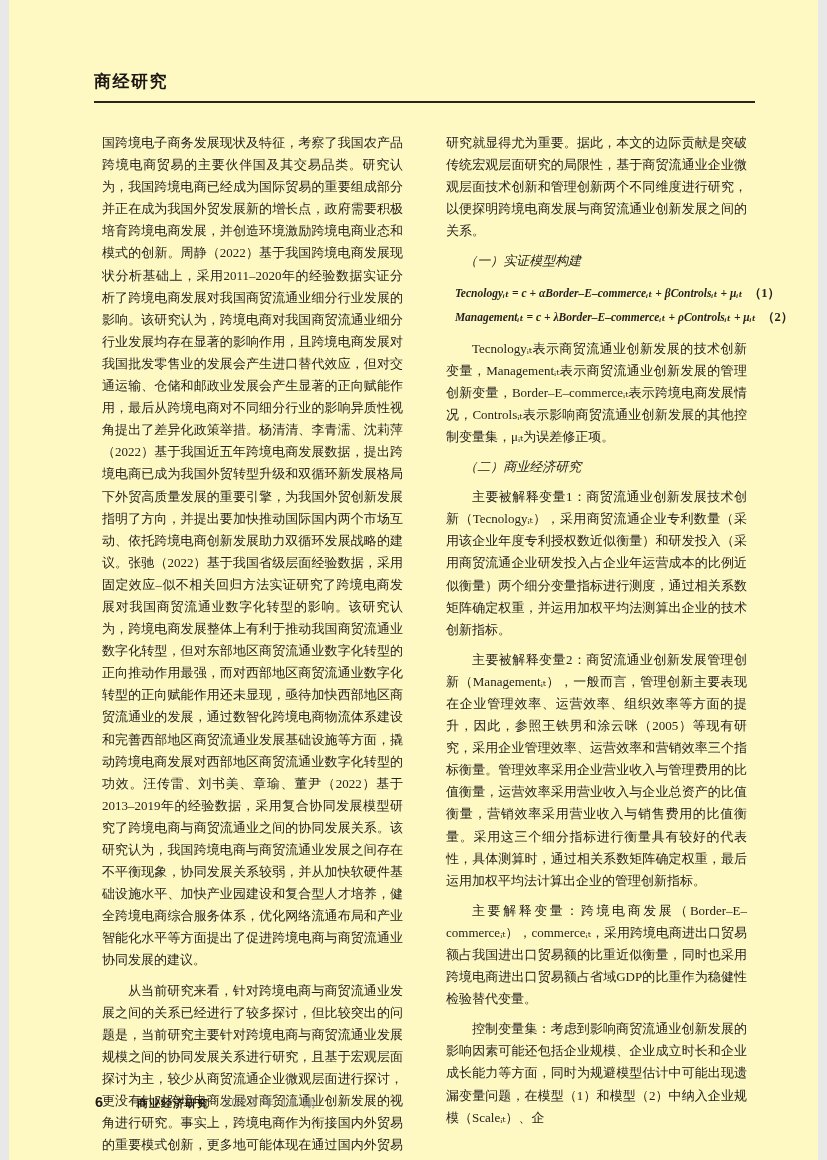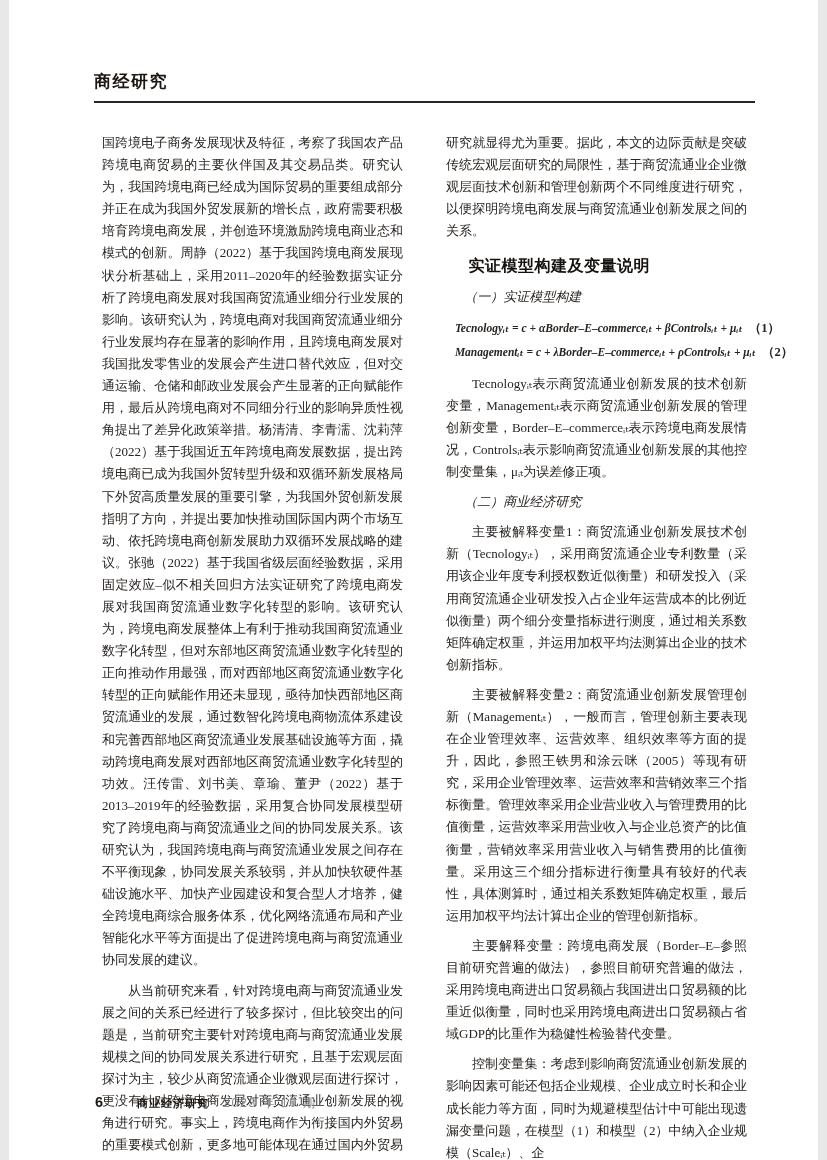--- a/index.html
+++ b/index.html
@@ -1,20 +1,20 @@
 <!DOCTYPE html>
 <html><head>
 <meta charset="utf-8">
 <style>
   html,body { margin:0; padding:0; background:#e8e8e8; }
   .page {
     position:relative;
     width:809px; height:1160px;
     margin:0 auto;
-    background:#ffffff;
+    background:#fef9c3;
     overflow:hidden;
     font-family:"Liberation Serif","DejaVu Serif",serif;
     color:#28231f;
   }
   .content { position:absolute; left:85px; top:70px; width:661px; }
 
   .header-bar { border-bottom:2px solid #2a2420; padding-bottom:8px; }
   .header-title {
     font-family:"Liberation Sans","DejaVu Sans",sans-serif;
     font-weight:bold; font-size:17px; color:#1c1713; letter-spacing:1.5px;
@@ -66,41 +66,40 @@
     <div class="columns">
 
       <div class="col">
         <p class="cont">国跨境电子商务发展现状及特征，考察了我国农产品跨境电商贸易的主要伙伴国及其交易品类。研究认为，我国跨境电商已经成为国际贸易的重要组成部分并正在成为我国外贸发展新的增长点，政府需要积极培育跨境电商发展，并创造环境激励跨境电商业态和模式的创新。周静（2022）基于我国跨境电商发展现状分析基础上，采用2011–2020年的经验数据实证分析了跨境电商发展对我国商贸流通业细分行业发展的影响。该研究认为，跨境电商对我国商贸流通业细分行业发展均存在显著的影响作用，且跨境电商发展对我国批发零售业的发展会产生进口替代效应，但对交通运输、仓储和邮政业发展会产生显著的正向赋能作用，最后从跨境电商对不同细分行业的影响异质性视角提出了差异化政策举措。杨清清、李青濡、沈莉萍（2022）基于我国近五年跨境电商发展数据，提出跨境电商已成为我国外贸转型升级和双循环新发展格局下外贸高质量发展的重要引擎，为我国外贸创新发展指明了方向，并提出要加快推动国际国内两个市场互动、依托跨境电商创新发展助力双循环发展战略的建议。张驰（2022）基于我国省级层面经验数据，采用固定效应–似不相关回归方法实证研究了跨境电商发展对我国商贸流通业数字化转型的影响。该研究认为，跨境电商发展整体上有利于推动我国商贸流通业数字化转型，但对东部地区商贸流通业数字化转型的正向推动作用最强，而对西部地区商贸流通业数字化转型的正向赋能作用还未显现，亟待加快西部地区商贸流通业的发展，通过数智化跨境电商物流体系建设和完善西部地区商贸流通业发展基础设施等方面，撬动跨境电商发展对西部地区商贸流通业数字化转型的功效。汪传雷、刘书美、章瑜、董尹（2022）基于2013–2019年的经验数据，采用复合协同发展模型研究了跨境电商与商贸流通业之间的协同发展关系。该研究认为，我国跨境电商与商贸流通业发展之间存在不平衡现象，协同发展关系较弱，并从加快软硬件基础设施水平、加快产业园建设和复合型人才培养，健全跨境电商综合服务体系，优化网络流通布局和产业智能化水平等方面提出了促进跨境电商与商贸流通业协同发展的建议。</p>
         <p class="para">从当前研究来看，针对跨境电商与商贸流通业发展之间的关系已经进行了较多探讨，但比较突出的问题是，当前研究主要针对跨境电商与商贸流通业发展规模之间的协同发展关系进行研究，且基于宏观层面探讨为主，较少从商贸流通企业微观层面进行探讨，更没有针对跨境电商发展对商贸流通业创新发展的视角进行研究。事实上，跨境电商作为衔接国内外贸易的重要模式创新，更多地可能体现在通过国内外贸易促进商贸流通企业的创新发展。因此，基于跨境电商对商贸流通业企业微观层面的创新发展进行</p>
       </div>
 
       <div class="col">
         <p class="cont">研究就显得尤为重要。据此，本文的边际贡献是突破传统宏观层面研究的局限性，基于商贸流通业企业微观层面技术创新和管理创新两个不同维度进行研究，以便探明跨境电商发展与商贸流通业创新发展之间的关系。</p>
 
-        <div class="section-title">实证模型构建及变量说明</div>
 
         <p class="subsection">（一）实证模型构建</p>
 
 
         <div class="equation">
           <span class="eq-body">Tecnologyᵢₜ = c + αBorder–E–commerceᵢₜ + βControlsᵢₜ + μᵢₜ</span>
           <span class="eq-num">（1）</span>
         </div>
         <div class="equation">
           <span class="eq-body">Managementᵢₜ = c + λBorder–E–commerceᵢₜ + ρControlsᵢₜ + μᵢₜ</span>
           <span class="eq-num">（2）</span>
         </div>
 
         <p class="para">Tecnologyᵢₜ表示商贸流通业创新发展的技术创新变量，Managementᵢₜ表示商贸流通业创新发展的管理创新变量，Border–E–commerceᵢₜ表示跨境电商发展情况，Controlsᵢₜ表示影响商贸流通业创新发展的其他控制变量集，μᵢₜ为误差修正项。</p>
 
         <p class="subsection">（二）商业经济研究</p>
 
         <p class="para">主要被解释变量1：商贸流通业创新发展技术创新（Tecnologyᵢₜ），采用商贸流通企业专利数量（采用该企业年度专利授权数近似衡量）和研发投入（采用商贸流通企业研发投入占企业年运营成本的比例近似衡量）两个细分变量指标进行测度，通过相关系数矩阵确定权重，并运用加权平均法测算出企业的技术创新指标。</p>
         <p class="para">主要被解释变量2：商贸流通业创新发展管理创新（Managementᵢₜ），一般而言，管理创新主要表现在企业管理效率、运营效率、组织效率等方面的提升，因此，参照王铁男和涂云咪（2005）等现有研究，采用企业管理效率、运营效率和营销效率三个指标衡量。管理效率采用企业营业收入与管理费用的比值衡量，运营效率采用营业收入与企业总资产的比值衡量，营销效率采用营业收入与销售费用的比值衡量。采用这三个细分指标进行衡量具有较好的代表性，具体测算时，通过相关系数矩阵确定权重，最后运用加权平均法计算出企业的管理创新指标。</p>
-        <p class="para">主要解释变量：跨境电商发展（Border–E–参照目前研究普遍的做法），参照目前研究普遍的做法，采用跨境电商进出口贸易额占我国进出口贸易额的比重近似衡量，同时也采用跨境电商进出口贸易额占省域GDP的比重作为稳健性检验替代变量。</p>
+        <p class="para">主要解释变量：跨境电商发展（Border–E–commerceᵢₜ），commerceᵢₜ，采用跨境电商进出口贸易额占我国进出口贸易额的比重近似衡量，同时也采用跨境电商进出口贸易额占省域GDP的比重作为稳健性检验替代变量。</p>
         <p class="para">控制变量集：考虑到影响商贸流通业创新发展的影响因素可能还包括企业规模、企业成立时长和企业成长能力等方面，同时为规避模型估计中可能出现遗漏变量问题，在模型（1）和模型（2）中纳入企业规模（Scaleᵢₜ）、企</p>
       </div>
 
     </div>
   </div>
 
   <div class="footer">
     <span class="page-num">6</span>
     <span class="journal">商业经济研究</span>
     <span class="issue">2023 年 10 期</span>

